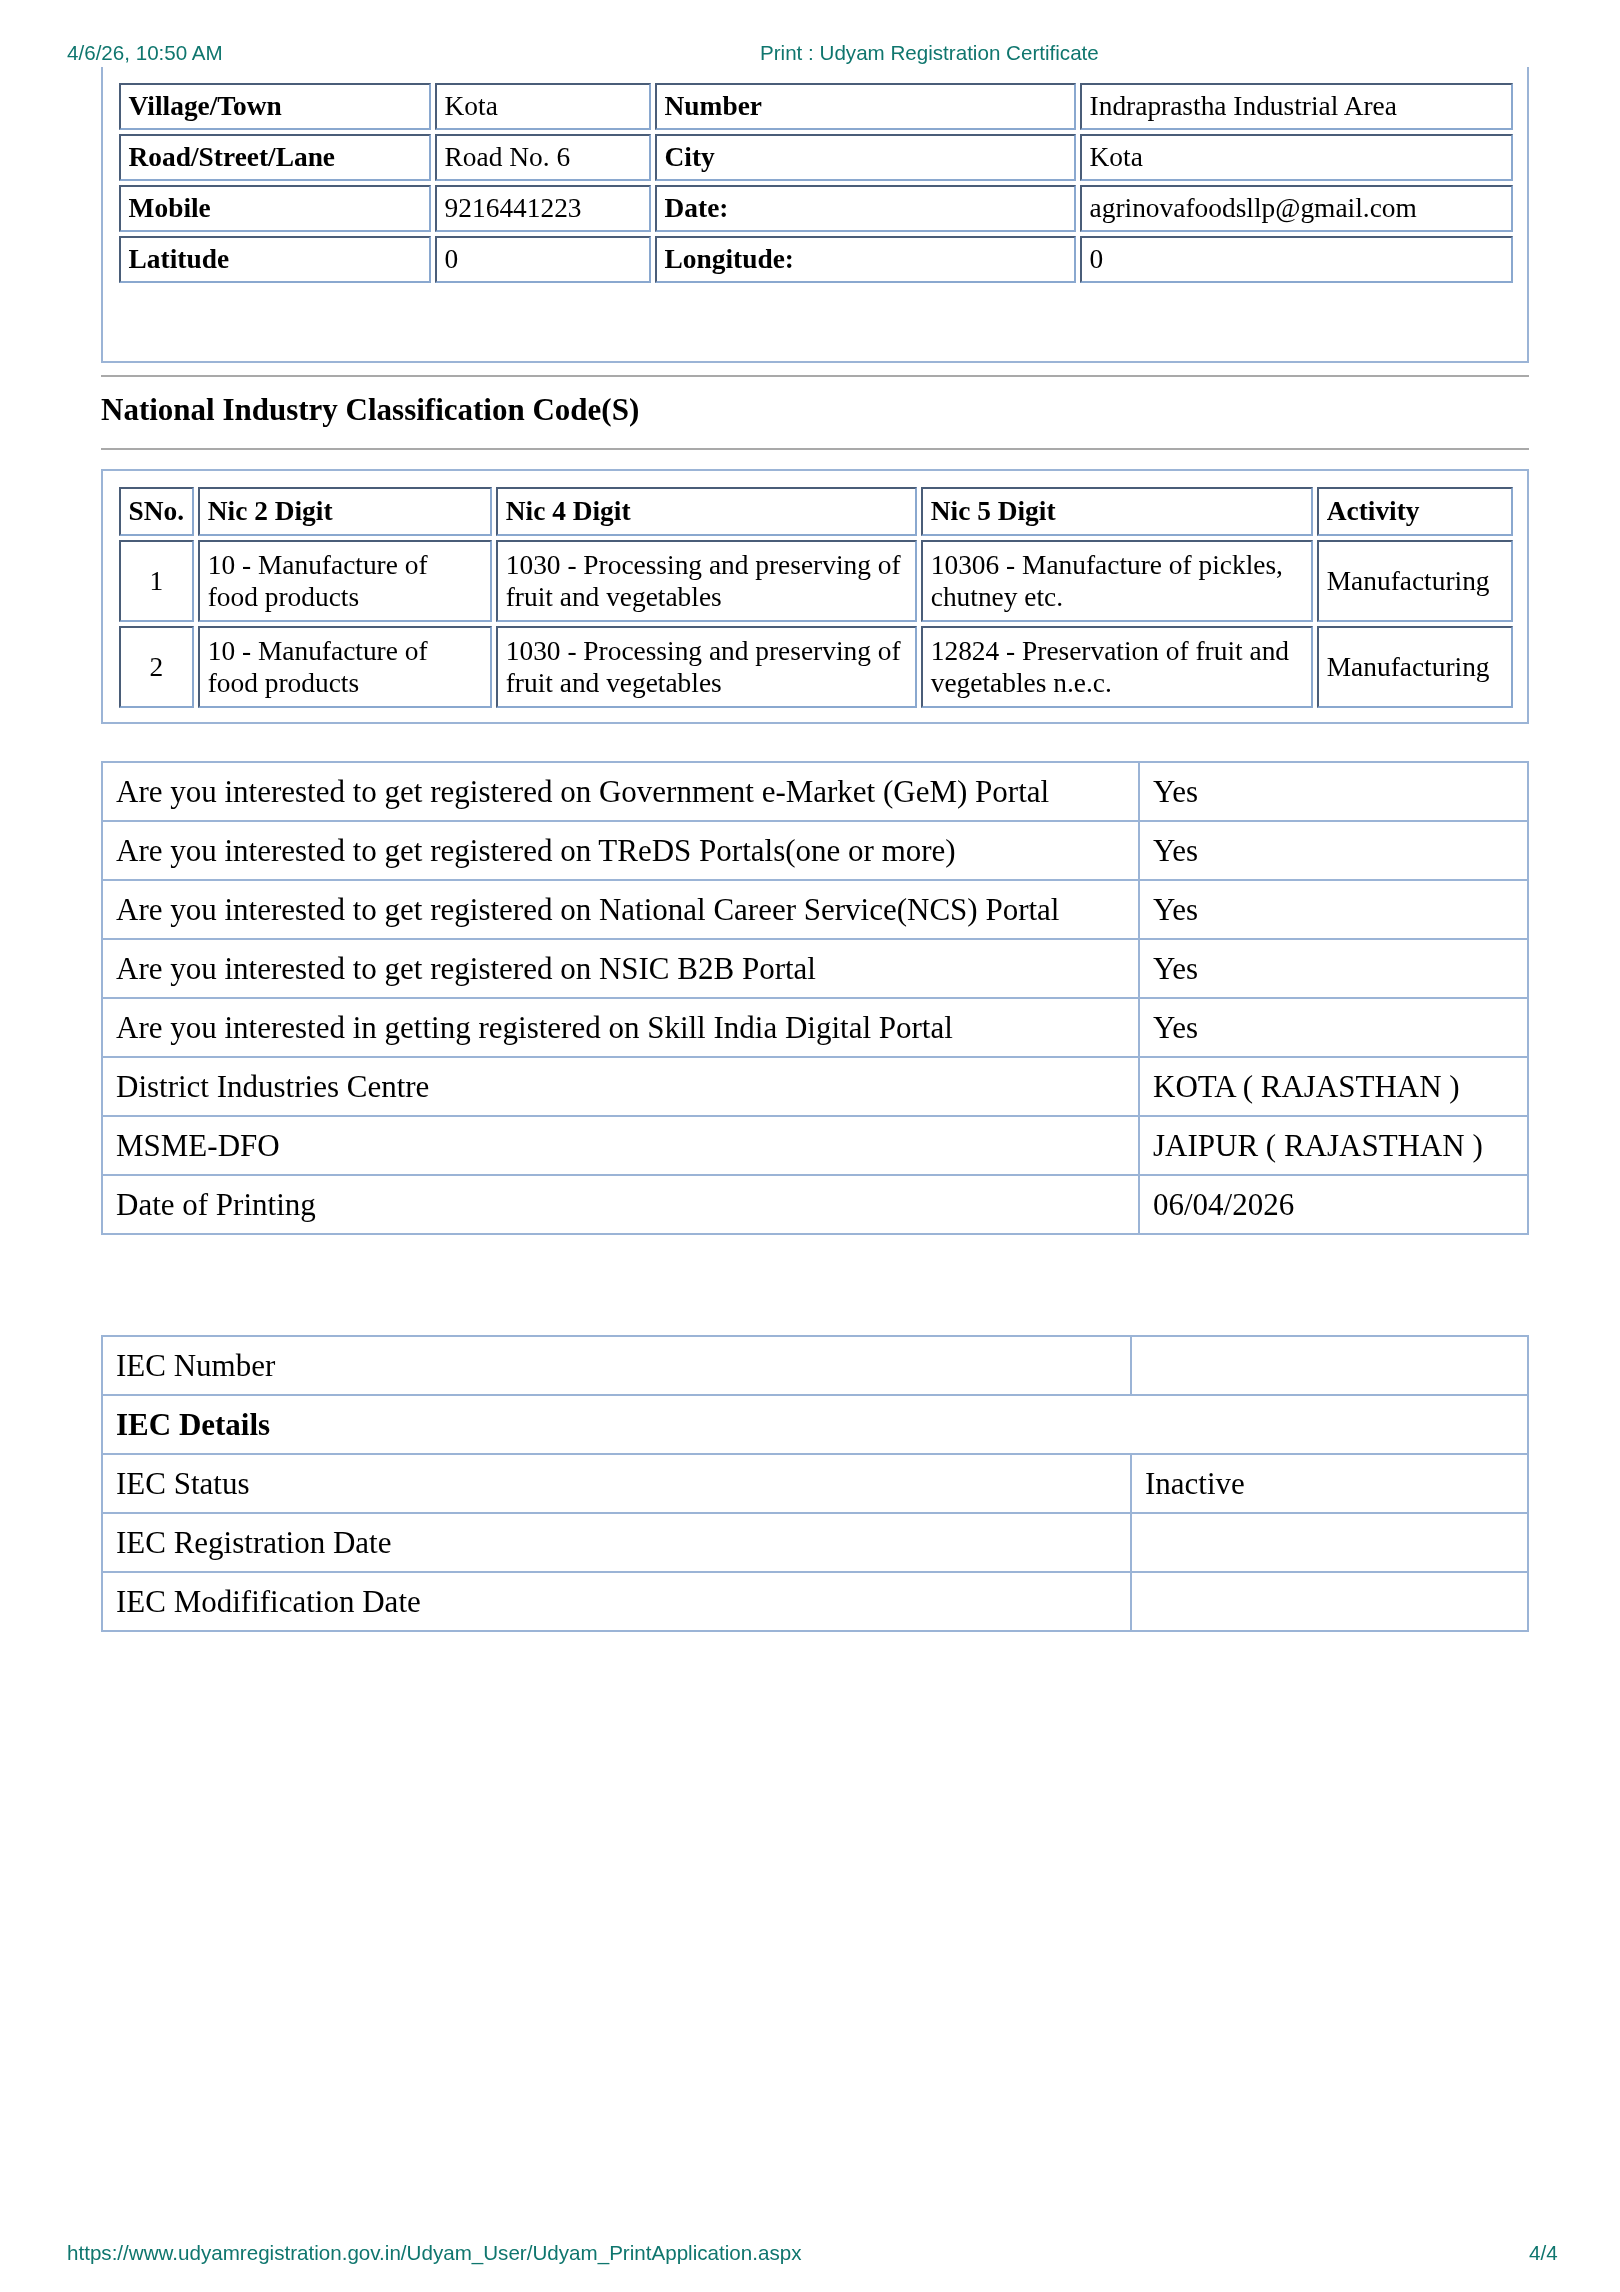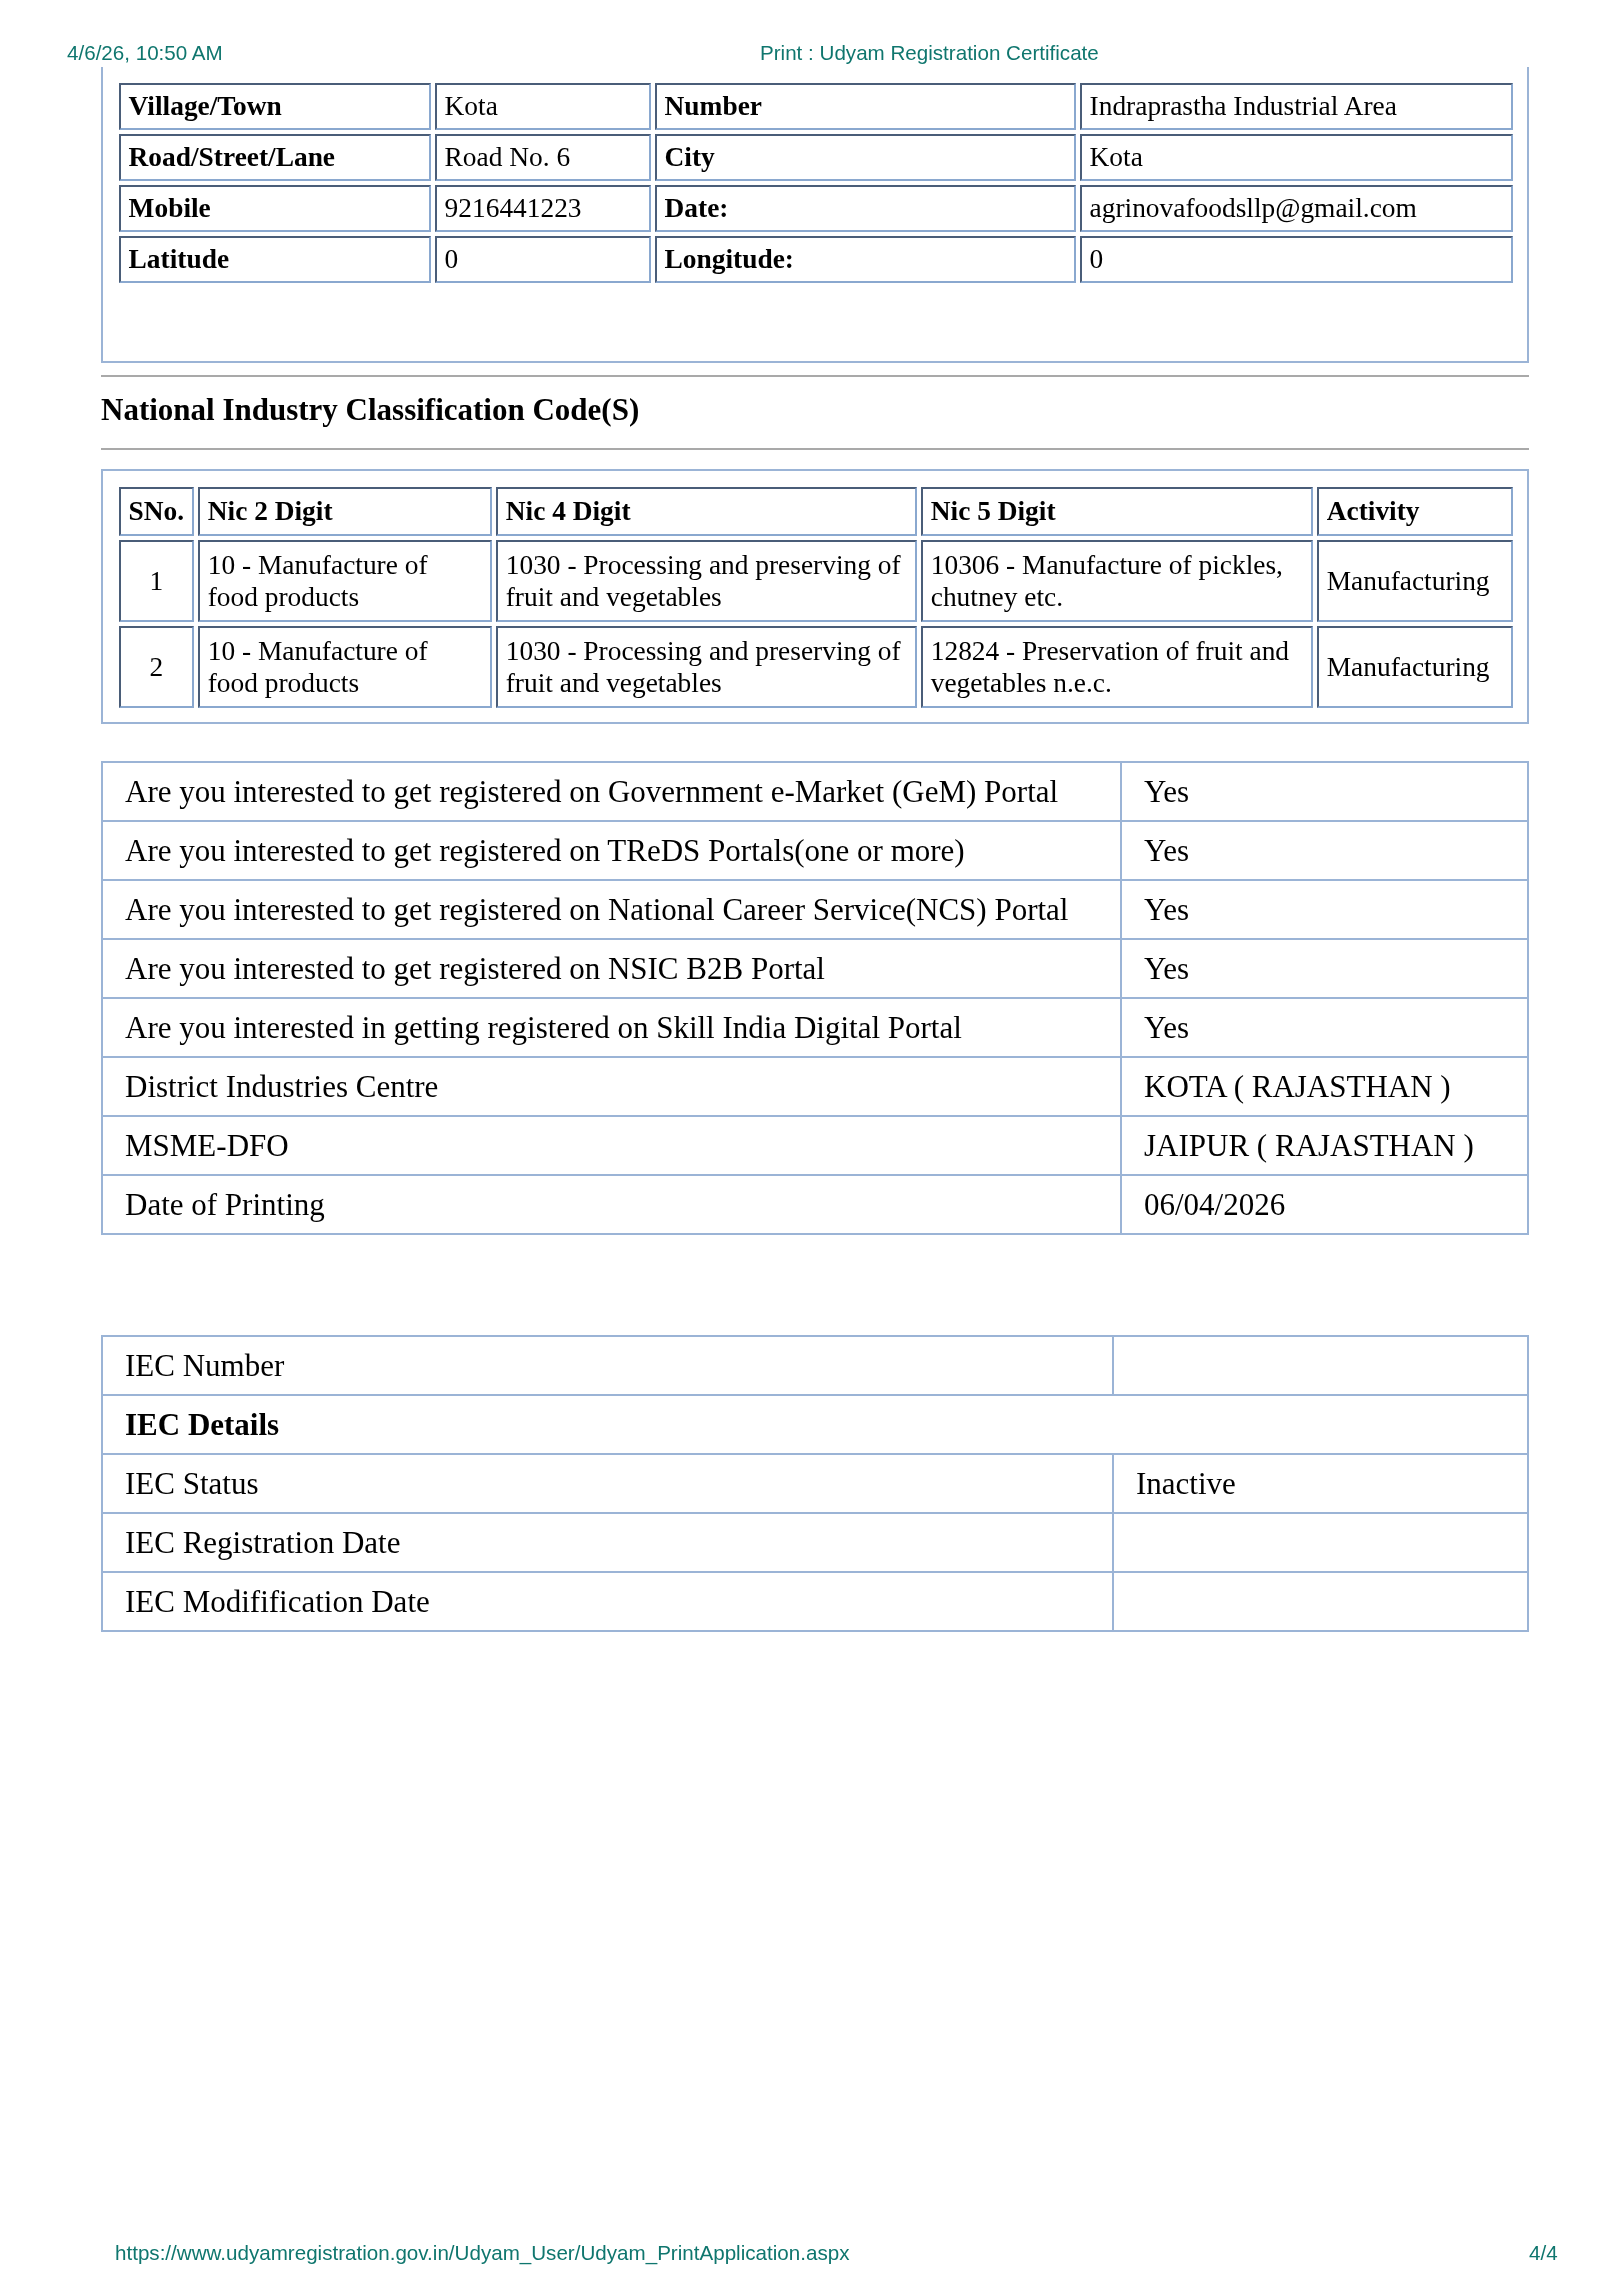--- a/index.html
+++ b/index.html
@@ -1,20 +1,20 @@
 <!DOCTYPE html>
 <html><head>
 <meta charset="utf-8">
 <style>
   html, body { margin:0; padding:0; background:#fff; }
   body { width:1620px; height:2293px; position:relative; overflow:hidden; font-family:"Liberation Serif", serif; color:#000; }
   .print-hdr, .print-ftr { position:absolute; font-family:"Liberation Sans", sans-serif; font-size:20.6px; color:#0f766e; }
   #hdr-date { left:67px; top:41px; }
   #hdr-title { left:760px; top:41px; }
-  #ftr-url { left:67px; top:2241px;margin-left:48px; }
+  #ftr-url { left:67px; top:2241px; }
   #ftr-page { left:1529px; top:2241px; }
 
   .box { position:absolute; left:101px; width:1428px; border:2px solid #9bb4d6; box-sizing:border-box; }
   .box.top { top:67px; height:296px; border-top:none; }
   table.grid { border-collapse:separate; border-spacing:4.9px; font-size:27.4px; }
   table.grid td { border:2px solid; border-color:#4a5d78 #8aa8cf #8aa8cf #4a5d78; padding:0 7.8px; height:43px; vertical-align:middle; }
   table.grid td.lbl { font-weight:bold; }
   #addr { position:absolute; left:11.8px; top:11.8px; width:1402px; }
 
   hr.sep { position:absolute; left:101px; width:1428px; margin:0; border:none; border-top:2.9px solid #a9a9a9; }
@@ -22,21 +22,21 @@
   #hr2 { top:448px; }
   #nic-title { position:absolute; left:101px; top:392px; font-size:31px; font-weight:bold; }
 
   .box.nic { top:469px; height:255px; }
   #nic { position:absolute; left:11.8px; top:11.8px; width:1402px; }
   #nic th { border:2px solid; border-color:#4a5d78 #8aa8cf #8aa8cf #4a5d78; font-weight:bold; text-align:left; padding:0 7.8px; height:45px; font-size:27.4px; }
   #nic td { height:78px; line-height:32px; font-size:27.4px; }
   #nic td.c { text-align:center; }
 
   table.plain { position:absolute; left:101px; width:1428px; border-collapse:collapse; font-size:31px; }
-  table.plain td { border:2px solid #9bb4d6; padding:0 22px; height:57px; vertical-align:middle; }
+  table.plain td { border:2px solid #9bb4d6; padding:0 13px; height:57px; vertical-align:middle; }
   #gem { top:761px; }
   #gem td.v { width:361px; }
   #iec { top:1335px; }
   #iec td.v { width:369px; }
   #iec td.head { font-weight:bold; }
 </style>
 </head>
 <body>
 
 <div class="print-hdr" id="hdr-date">4/6/26, 10:50 AM</div>

